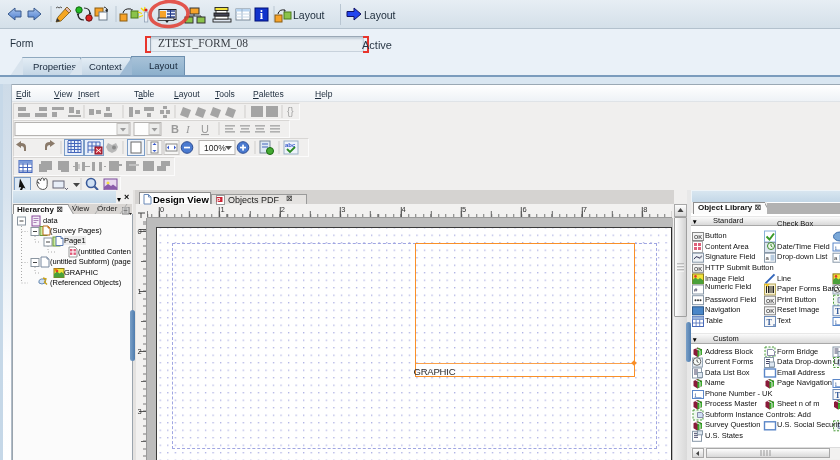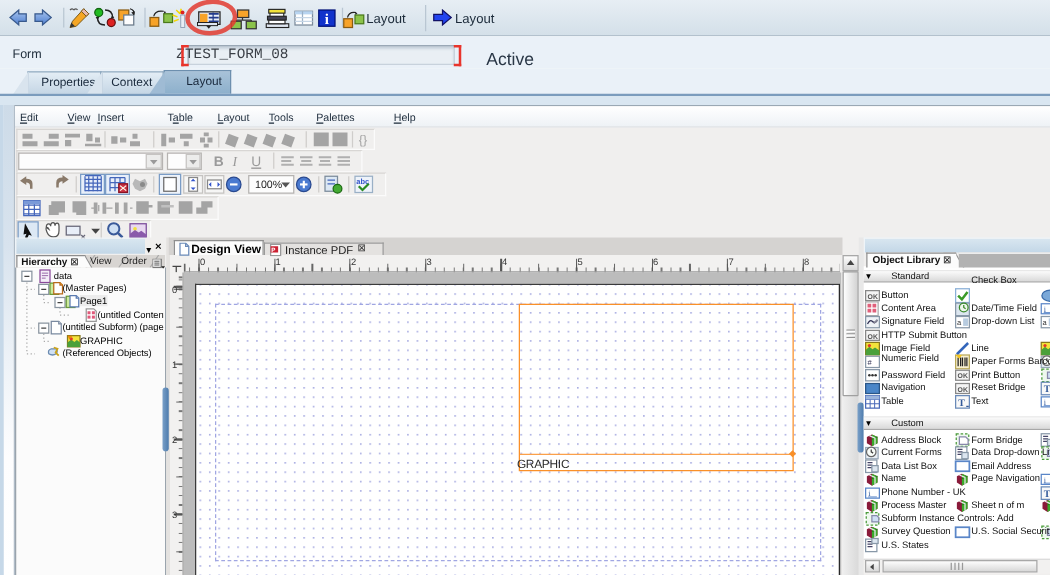--- a/index.html
+++ b/index.html
@@ -7,24 +7,24 @@
 .abs{position:absolute}
 #stage{position:relative;width:840px;height:460px}
 
 #saptop{left:0;top:0;width:840px;height:29px;background:linear-gradient(#e7eef4,#d4e0e9);border-bottom:1px solid #b3c1cd}
 .vsep{width:1px;background:#b9c6d2;top:4px;height:21px}
 .laytxt{top:9px;font-size:10.5px;color:#1c2b3a}
 
 #formrow{left:0;top:29px;width:840px;height:26px;background:#eaf1f8}
 #formlbl{left:10px;top:38px;font-size:10px;color:#22303e}
 #formfield{left:150px;top:36px;width:214px;height:16px;background:#e9eff4;border:1px solid #9aa8b6;border-bottom-color:#c8d2dc;border-right-color:#c8d2dc;box-shadow:inset 0 2px 2px rgba(130,150,170,.35)}
-#formtext{left:141px;top:37px;font-size:11.5px;font-family:Liberation Mono, monospace;color:#3a3f46}
+#formtext{left:158px;top:37px;font-size:11.5px;font-family:Liberation Serif, serif;color:#3a3f46}
 .rbr{border:2px solid #e8352c;top:36px;width:6px;height:17px}
 .rnum{position:absolute;font-size:7.5px;color:#333}
-#activetxt{left:389px;top:39px;font-size:14px;color:#2a3746}
+#activetxt{left:362px;top:39px;font-size:11px;color:#2a3746}
 
 #tabsrow{left:0;top:55px;width:840px;height:22px;background:#eaf1f8}
 .saptab{top:57px;height:18px;font-size:9.5px;color:#17273a;border:1px solid #8fa9bf;border-bottom:none;background:linear-gradient(#e3edf5,#c5d6e5)}
 .saptab .sl{position:absolute;left:-13px;bottom:-1px;width:0;height:0;border-left:13px solid transparent;border-bottom:19px solid #d9e4ee}
 #tabline{left:0;top:75px;width:840px;height:2px;background:#7b9cbd}
 #substrip{left:0;top:77px;width:840px;height:7px;background:#d9e6f1}
 
 #lmargin{left:0;top:84px;width:12px;height:376px;background:linear-gradient(180deg,#cddbe8 0%,#d8e3ee 30%,#eef3f8 55%,#fdfdfe 75%,#ffffff 100%);border-right:1px solid #b0bcc8;border-left:3px solid #c6d8e8}
 #designer{left:12px;top:84px;width:828px;height:376px;background:#f0efee;border-top:1px solid #9aa8b4}
 
@@ -386,21 +386,21 @@
     <rect x="42" y="56.5" width="10" height="9" fill="#f3e33b" stroke="#8a7a1a"></rect>
       <path d="M42 62 l3 -2.5 l2.5 2 l2 -1.5 l2.5 2 v3.5 h-10 Z" fill="#4aa03a"></path>
       <circle cx="45" cy="59" r="1.3" fill="#e03a2a"></circle>
     <path d="M42 56.5 l4 0 l-2.5 3 Z" fill="#e8890a"></path>
 
     <path d="M29 67 q-3 1 -2 4 q3 2 6 0 q2 -3 -1 -4 Z" fill="#cfe0f4" stroke="#6a8ab0"></path>
     <path d="M31 66 l3 1 l-1.5 3 l2.5 2.5" stroke="#caa21a" fill="none" stroke-width="1.4"></path>
   </svg>
   <div class="abs" style="left:12px;top:214px;width:119px;height:246px;overflow:hidden">
   <span class="trt" style="left:31px;top:1.5px">data</span>
-  <span class="trt" style="left:38px;top:12px">(Master Pages)</span>
+  <span class="trt" style="left:38px;top:12px">(Survey Pages)</span>
   <span class="trt" style="left:52px;top:22.4px;background:#ececec">Page1</span>
   <span class="trt" style="left:66px;top:32.8px">(untitled Content Are</span>
   <span class="trt" style="left:38px;top:43.2px">(untitled Subform) (page 1)</span>
   <span class="trt" style="left:52px;top:53.6px">GRAPHIC</span>
   <span class="trt" style="left:38px;top:64px">(Referenced Objects)</span>
   </div>
   <div class="abs" style="left:13px;top:204px;width:119px;height:10px;background:#d8d5d2"></div>
   <svg class="abs" style="left:68px;top:204px" width="66" height="10">
       <path d="M1 10 L8 0 M27 10 L34 0 M52 10 L59 0" stroke="#aaa" fill="none"></path>
     </svg>
@@ -477,21 +477,21 @@
       <g stroke="#fff">
         <path d="M0 2 h7 M0 5 h7 M0 8 h7"></path>
       </g>
     </svg>
   <div class="abs" id="rsplit"></div>
   <div class="blueloz" style="left:686px;top:322px;height:40px"></div>
 
   <div class="abs" style="left:139px;top:192px;width:72px;height:12px;background:#fcfcfc;border:1px solid #8e8e8e;border-bottom:none"></div>
   <div class="abs" style="left:153px;top:194px;font-size:9.5px;font-weight:bold;color:#000">Design View</div>
   <div class="abs" style="left:211px;top:194px;width:96px;height:10px;background:#e4e2e0;border:1px solid #9a9a9a;border-bottom:none"></div>
-  <div class="abs" style="left:228px;top:195px;font-size:9px;color:#222">Instance PDF</div>
+  <div class="abs" style="left:228px;top:195px;font-size:9px;color:#222">Objects PDF</div>
   <div class="abs" style="left:286px;top:194px;font-size:8px;color:#333">⊠</div>
   <svg class="abs" style="left:143px;top:194px" width="9" height="11">
       <path d="M1 0.5 h4.5 l2.5 2.5 v7 h-7 Z" fill="#fff" stroke="#6a8ab8"></path>
       <path d="M5.5 0.5 v2.5 h2.5" fill="none" stroke="#6a8ab8"></path>
     </svg>
   <svg class="abs" style="left:216px;top:195px" width="10" height="10">
       <rect x="0.5" y="0.5" width="8" height="9" fill="#fff" stroke="#999"></rect>
       <rect x="0.5" y="2" width="6" height="5" fill="#c23"></rect>
       <text x="1" y="6.5" font-size="5" fill="#fff" font-weight="bold">P</text>
     </svg>
@@ -674,21 +674,21 @@
   <div class="olt" style="left:705px;top:252.3px">Signature Field</div>
     <div class="olt" style="left:777px;top:252.3px">Drop-down List</div>
   <div class="olt" style="left:705px;top:262.9px">HTTP Submit Button</div>
   <div class="olt" style="left:705px;top:273.5px">Image Field</div>
     <div class="olt" style="left:777px;top:273.5px">Line</div>
   <div class="olt" style="left:705px;top:282px">Numeric Field</div>
     <div class="olt" style="left:777px;top:284.1px">Paper Forms Barcod</div>
   <div class="olt" style="left:705px;top:294.8px">Password Field</div>
     <div class="olt" style="left:777px;top:294.8px">Print Button</div>
   <div class="olt" style="left:705px;top:305.4px">Navigation</div>
-    <div class="olt" style="left:777px;top:305.4px">Reset Bridge</div>
+    <div class="olt" style="left:777px;top:305.4px">Reset Image</div>
   <div class="olt" style="left:705px;top:316.1px">Table</div>
     <div class="olt" style="left:777px;top:316.1px">Text</div>
   <div class="olt" style="left:705px;top:346.5px">Address Block</div>
     <div class="olt" style="left:777px;top:346.5px">Form Bridge</div>
   <div class="olt" style="left:705px;top:357px">Current Forms</div>
     <div class="olt" style="left:777px;top:357px">Data Drop-down Lis</div>
   <div class="olt" style="left:705px;top:367.5px">Data List Box</div>
     <div class="olt" style="left:777px;top:367.5px">Email Address</div>
   <div class="olt" style="left:705px;top:378px">Name</div>
     <div class="olt" style="left:777px;top:378px">Page Navigation</div>

